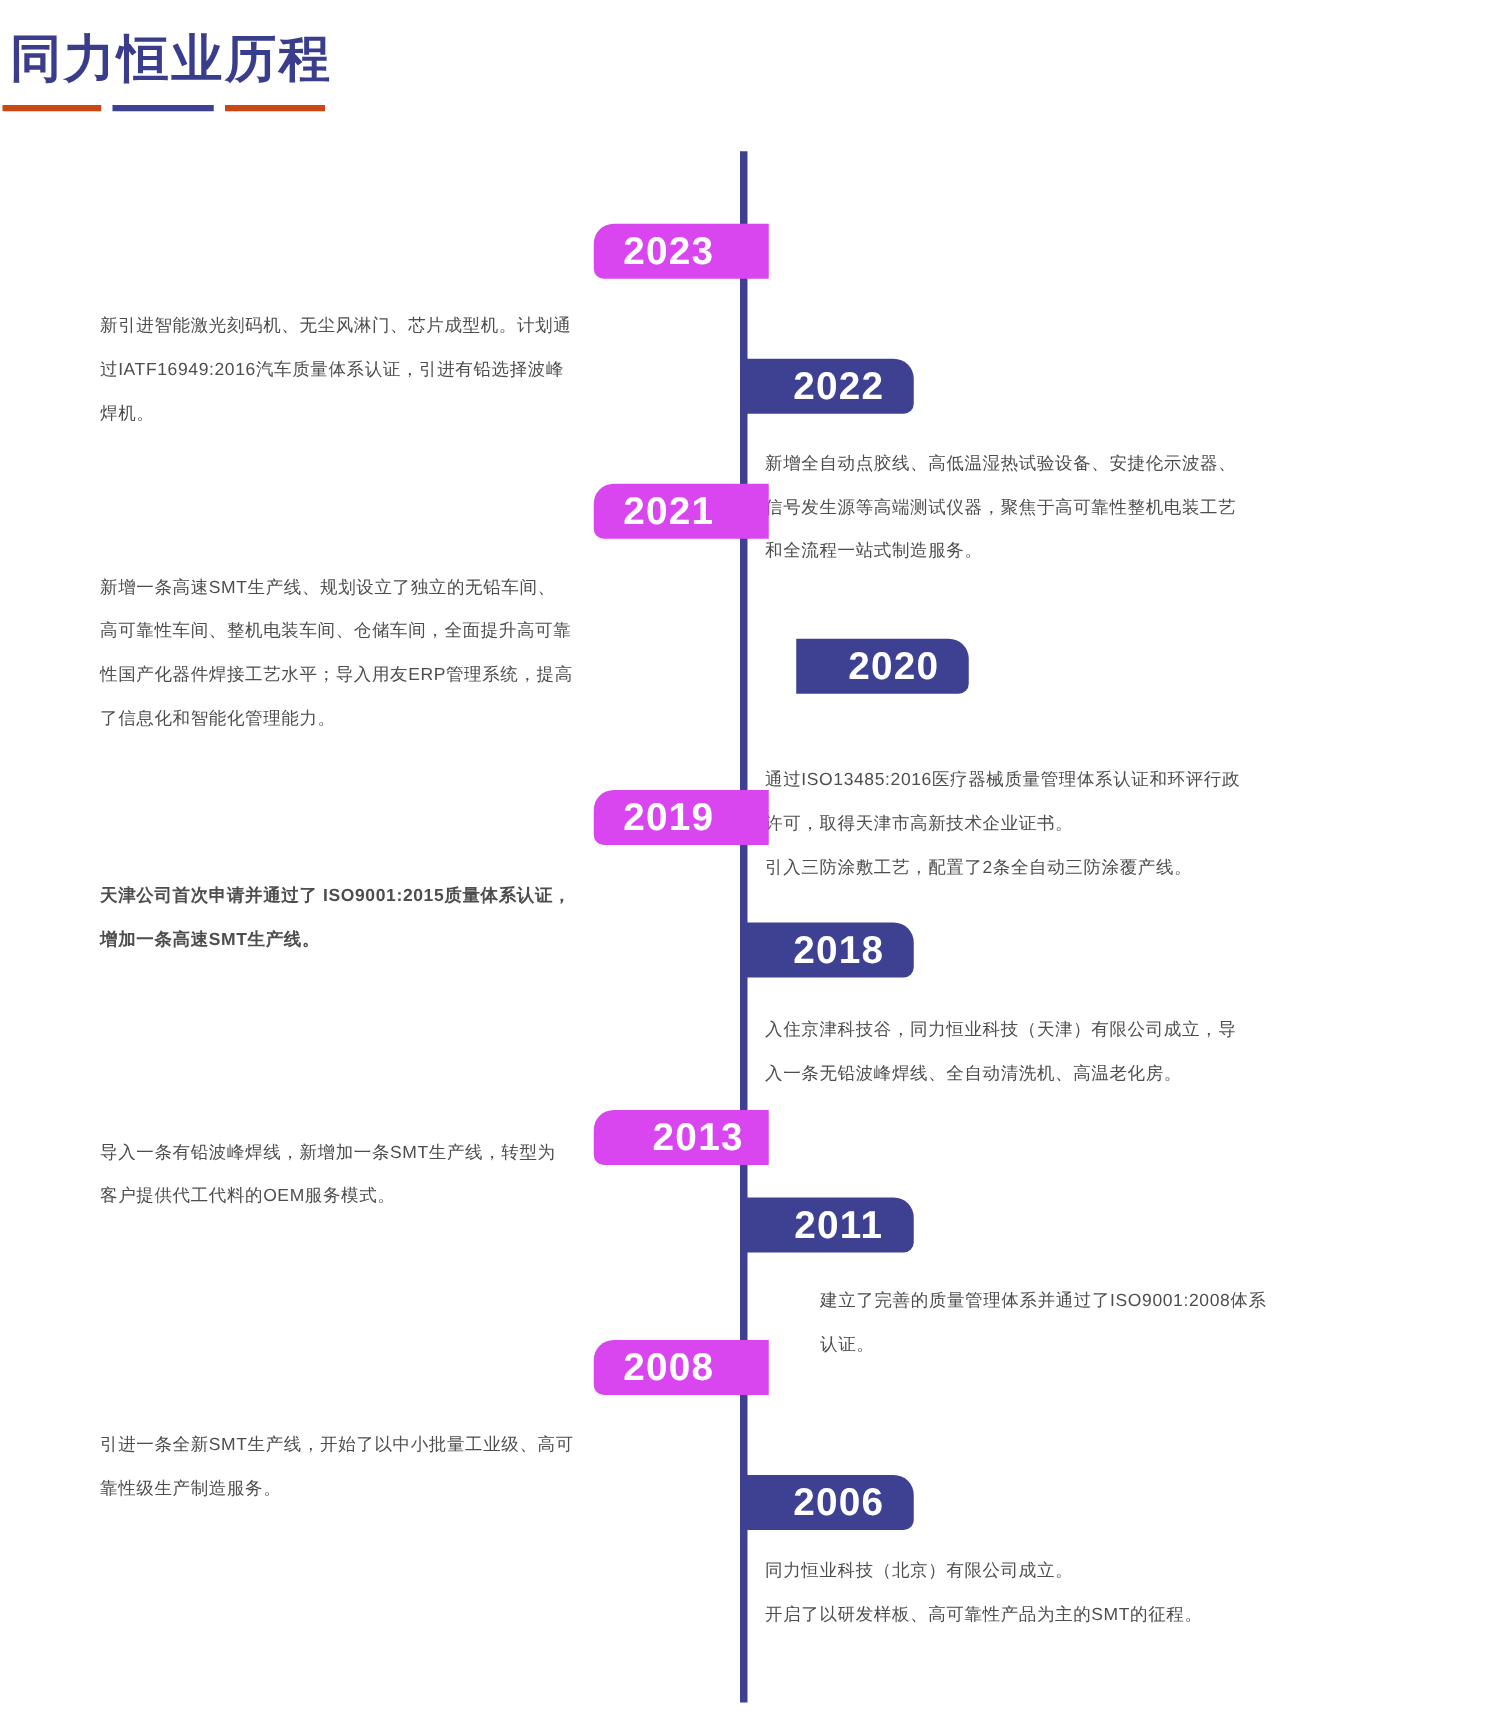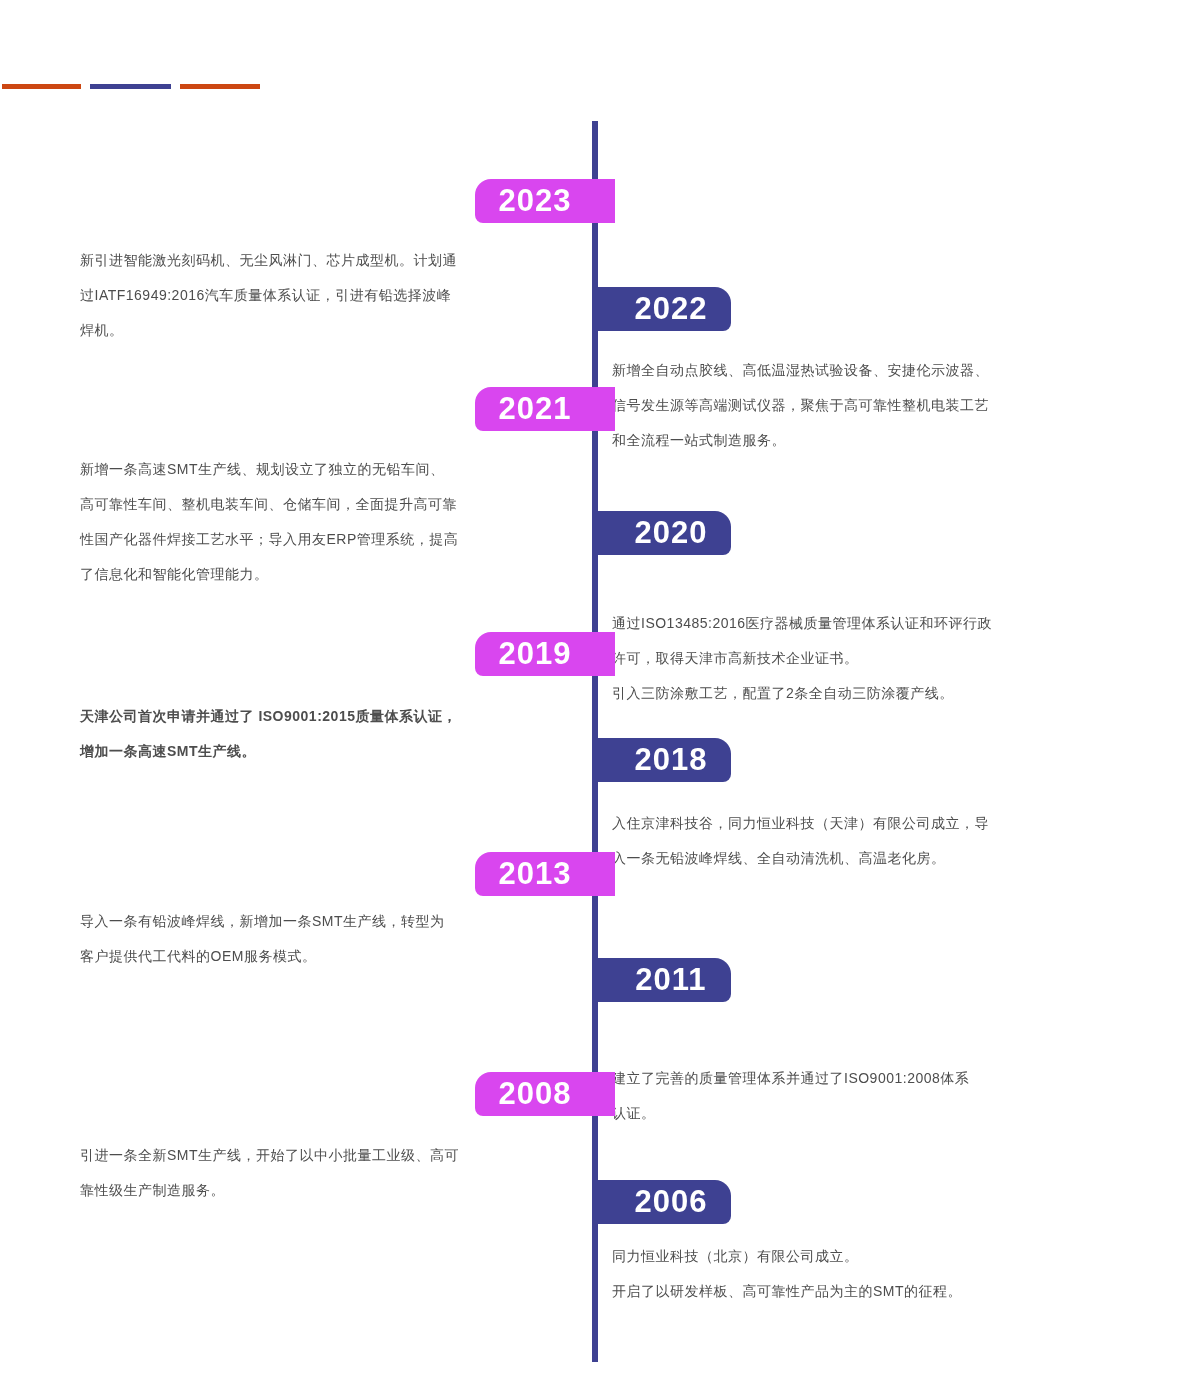--- a/index.html
+++ b/index.html
@@ -16,37 +16,38 @@
 
   
   .axis{position:absolute;left:592px;top:121px;width:6px;height:1241px;background:#3E4192;}
 
   
   .badge{position:absolute;width:120px;height:44px;line-height:44px;text-align:center;
          color:#ffffff;font-size:31px;font-weight:bold;letter-spacing:1px;}
   .badge.bleft{left:475px;background:#d946ef;border-radius:16px 0 0 8px;padding-right:20px;}
   .badge.bright{left:593px;background:#3E4192;border-radius:0 16px 8px 0;padding-left:18px;}
 
-  .b0{top:179px;} .b1{top:287px;} .b2{top:387px;} .b3{top:511px;} .b4{top:632px;}
-  .b5{top:738px;} .b6{top:852px;} .b7{top:958px;} .b8{top:1072px;} .b9{top:1180px;}
+  .b0{top:179px;} .b1{top:287px;} .b2{top:387px;} .b3{top:511px;margin-left:44px;} .b4{top:632px;}
+  .b5{top:738px;} .b6{top:888px;text-align:right;} .b7{top:958px;} .b8{top:1072px;} .b9{top:1180px;}
 
   
   .desc{position:absolute;font-size:14px;line-height:35px;color:#4D4D4D;
         white-space:pre-line;letter-spacing:0.5px;}
   .desc.dleft{left:80px;width:505px;}
   .desc.dright{left:612px;width:540px;}
 
   .t0{top:243px;} .t1{top:353px;} .t2{top:452px;} .t3{top:574px;margin-top:32px;} .t4{top:699px;font-weight:bold;}
-  .t5{top:806px;} .t6{top:904px;} .t7{top:1061px;} .t8{top:1138px;} .t9{top:1239px;}
+  .t5{top:806px;} .t6{top:904px;} .t7{top:1023px;margin-left:44px;} .t8{top:1138px;} .t9{top:1239px;}
 </style>
 </head>
 <body>
 
 <div class="page">
 
+  <h1 class="title">同力恒业历程</h1>
   <div class="underline-bar u1"></div>
   <div class="underline-bar u2"></div>
   <div class="underline-bar u3"></div>
 
   <div class="axis"></div>
 
   <div>
     <div class="badge bleft b0">2023</div>
     <div class="desc dleft t0">新引进智能激光刻码机、无尘风淋门、芯片成型机。计划通
 过IATF16949:2016汽车质量体系认证，引进有铅选择波峰

